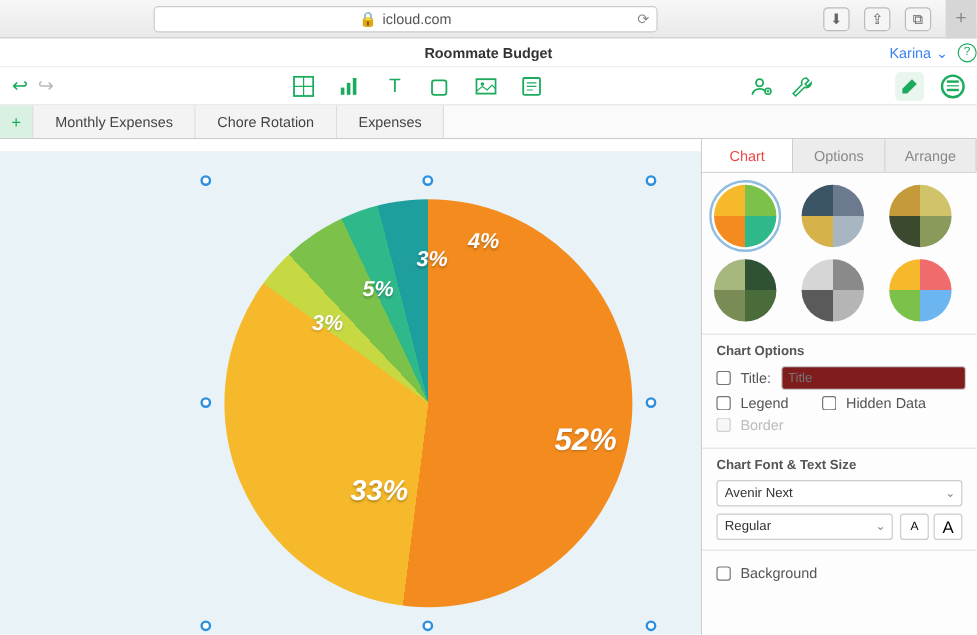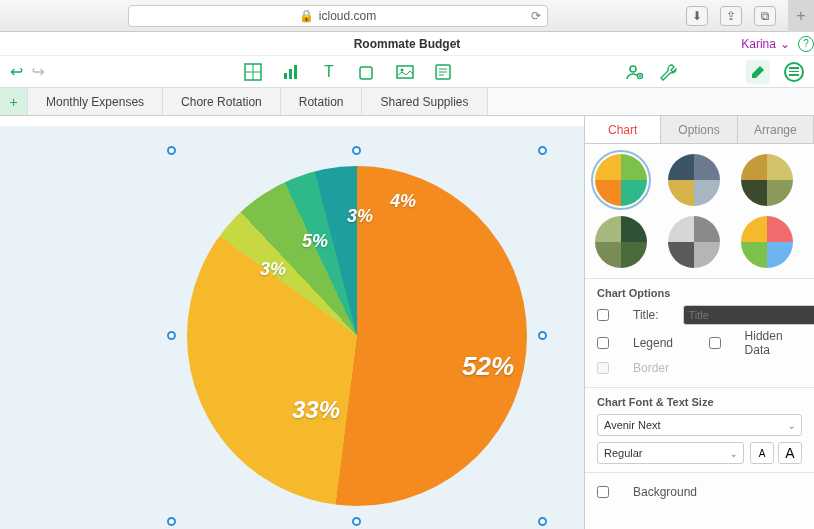--- a/index.html
+++ b/index.html
@@ -5,21 +5,21 @@
 * { box-sizing: border-box; margin: 0; padding: 0; font-family: -apple-system, BlinkMacSystemFont, "Helvetica Neue", sans-serif; }
 body { width: 814px; height: 529px; background: #fff; overflow: hidden; }
 .browser-bar { height: 32px; background: linear-gradient(#f7f7f7,#e9e9e9); border-bottom: 1px solid #c9c9c9; display:flex; align-items:center; padding:0 8px; gap:8px; }
 .url-box { flex:0 0 420px; margin-left:120px; height:22px; background:#fff; border:1px solid #ccc; border-radius:4px; display:flex; align-items:center; justify-content:center; font-size:12px; color:#555; position:relative; }
 .url-box .reload { position:absolute; right:6px; color:#888; font-size:12px; }
 .bb-right { margin-left:auto; display:flex; gap:12px; align-items:center; }
 .bb-ico { width:22px; height:20px; border:1px solid #bbb; border-radius:4px; display:flex; align-items:center; justify-content:center; color:#666; font-size:12px; background:#f5f5f5;}
 .bb-add { width:26px; height:32px; background:#d6d6d6; display:flex;align-items:center;justify-content:center;color:#888;font-size:16px; margin-right:-8px;}
 .title-bar { height:24px; display:flex; align-items:center; border-bottom:1px solid #eee; font-size:12px; position:relative;}
 .title-bar .doc-title{ position:absolute; left:50%; transform:translateX(-50%); font-weight:600; color:#333;}
-.title-bar .user{ margin-left:auto; color:#a21caf; display:flex; align-items:center; gap:4px; padding-right:8px;}
+.title-bar .user{ margin-left:auto; color:#3b82f6; display:flex; align-items:center; gap:4px; padding-right:8px;}
 .title-bar .help{ width:16px;height:16px;border:1.5px solid #1aab5c;border-radius:50%;color:#1aab5c;font-size:10px;display:flex;align-items:center;justify-content:center;}
 .toolbar{ height:32px; border-bottom:1px solid #ddd; display:flex; align-items:center; padding:0 10px; gap:8px;}
 .toolbar .undo,.toolbar .redo{ color:#1aab5c; font-size:16px; }
 .toolbar .redo{ color:#bbb; }
 .tool-group{ margin-left:190px; display:flex; gap:18px; }
 .tool-ico{ width:20px;height:20px; color:#1aab5c; display:flex;align-items:center;justify-content:center;}
 .tool-right{ margin-left:auto; display:flex; gap:14px; align-items:center;}
 .circ{ width:20px;height:20px;border-radius:50%;border:2px solid #1aab5c;}
 .inspector-btn{ width:24px;height:24px;border-radius:4px;background:#e8f6ee;display:flex;align-items:center;justify-content:center;color:#1aab5c;}
 .tabs-row{ height:28px; display:flex; border-bottom:1px solid #ccc; background:#fafafa;}
@@ -36,23 +36,23 @@
 .pie-label{ position:absolute; color:#fff; font-weight:700; font-size:20px; font-style:italic; text-shadow:0 1px 2px rgba(0,0,0,0.25);}
 .inspector{ width:230px; border-left:1px solid #ccc; background:#fdfdfd; display:flex; flex-direction:column; font-size:12px;}
 .insp-tabs{ display:flex; height:28px; border-bottom:1px solid #ccc;}
 .insp-tab{ flex:1; display:flex;align-items:center;justify-content:center; color:#888; background:#ececec; border-right:1px solid #ccc;}
 .insp-tab.active{ background:#fff; color:#ef4444; font-weight:500;}
 .styles{ padding:10px; display:grid; grid-template-columns:1fr 1fr 1fr; gap:10px;}
 .style-swatch{ width:52px; height:52px; border-radius:50%; }
 .style-swatch.sel{ outline:2px solid #8fbce0; outline-offset:2px; border-radius:50%;}
 .section{ padding:8px 12px; border-top:1px solid #e3e3e3;}
 .section h4{ font-size:11px; color:#555; font-weight:600; margin-bottom:6px;}
-.row{ display:flex; align-items:center; gap:24px; margin:4px 0; color:#555;}
+.row{ display:flex; align-items:center; gap:8px; margin:4px 0; color:#555;}
 .row input[type=checkbox]{ width:12px;height:12px;}
-.text-input{ flex:1; height:20px; border:1px solid #ccc; border-radius:3px; padding:0 5px; font-size:11px; color:#999; background:#404040;}
+.text-input{ flex:1; height:20px; border:1px solid #ccc; border-radius:3px; padding:0 5px; font-size:11px; color:#999; background:#7f1d1d;}
 .select{ height:22px; border:1px solid #ccc; border-radius:3px; background:#fff; padding:0 18px 0 6px; font-size:11px; color:#333; display:flex;align-items:center; position:relative;}
 .select:after{content:"⌄"; position:absolute; right:5px; color:#888; font-size:10px;}
 .size-btns{ display:flex; gap:4px; margin-left:6px;}
 .size-btn{ width:24px;height:22px;border:1px solid #ccc;border-radius:3px;background:#fff;display:flex;align-items:center;justify-content:center;}
 svg{display:block}
 </style>
 </head>
 <body>
 
 <div class="browser-bar">
@@ -150,22 +150,21 @@
           <div style="height:1.5px;background:#1aab5c"></div>
         </div>
       </div>
   </div>
 </div>
 
 <div class="tabs-row">
   <div class="sheet-tab add">+</div>
   <div class="sheet-tab">Monthly Expenses</div>
   <div class="sheet-tab">Chore Rotation</div>
-  <div class="sheet-tab">Rotation</div>
-  <div class="sheet-tab">Shared Supplies</div>
+  <div class="sheet-tab">Expenses</div>
 </div>
 
 <div class="main">
   <div class="canvas">
     <div class="sel-box">
       <div class="pie" id="pie" style="background: conic-gradient(rgb(243, 139, 30) 0deg, rgb(243, 139, 30) 187.2deg, rgb(245, 185, 43) 187.2deg, rgb(245, 185, 43) 306deg, rgb(199, 217, 66) 306deg, rgb(199, 217, 66) 316.8deg, rgb(124, 194, 74) 316.8deg, rgb(124, 194, 74) 334.8deg, rgb(47, 184, 137) 334.8deg, rgb(47, 184, 137) 345.6deg, rgb(31, 158, 158) 345.6deg, rgb(31, 158, 158) 360deg);"></div>
       <div id="pie-labels">
           <div class="pie-label" style="left: 290px; top: 200px; font-size: 26px;">52%</div>
           <div class="pie-label" style="left: 120px; top: 245px; font-size: 24px;">33%</div>
           <div class="pie-label" style="left: 88px; top: 108px; font-size: 18px;">3%</div>

